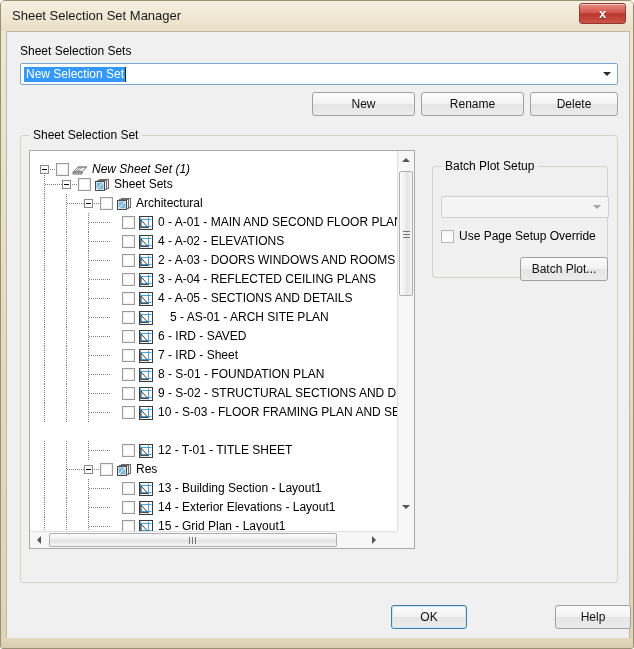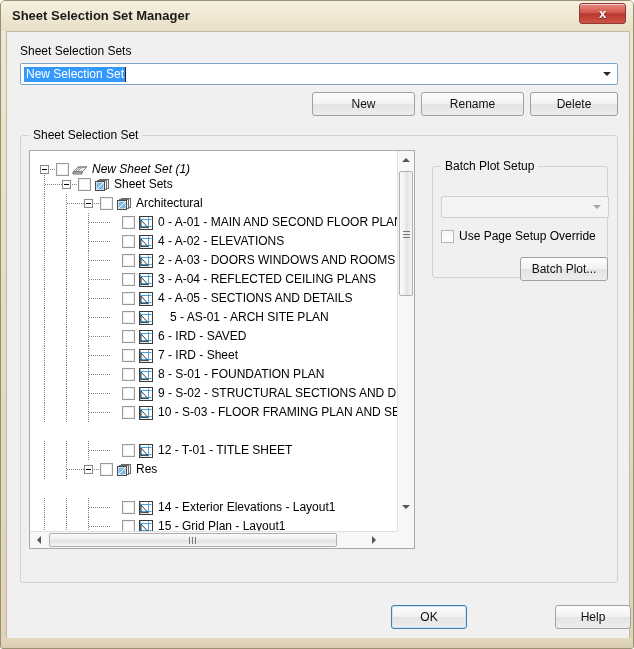--- a/index.html
+++ b/index.html
@@ -32,21 +32,20 @@
     left: 0; top: 0;
     width: 634px; height: 30px;
     background: linear-gradient(180deg,#f6f0e1 0%, #efe7d2 55%, #e8dfc6 100%);
   }
   .title-text {
     position: absolute;
     left: 11px; top: 7px;
     font-size: 13px;
     color: #1a1a1a;
     white-space: nowrap;
-    font-weight: bold;
   }
   .close-btn {
     position: absolute;
     left: 578px; top: 2px;
     width: 47px; height: 21px;
     box-sizing: border-box;
     border: 1px solid #8d3a33;
     border-radius: 3px;
     background: linear-gradient(180deg,#e58c84 0%, #d5564c 45%, #b8392f 52%, #cf5246 100%);
     box-shadow: inset 0 1px 0 rgba(255,255,255,.55);
@@ -650,20 +649,37 @@
             <div class="hline" style="left:64px;top:9px;width:5px;"></div>
             <div class="tchk" style="left:70px;top:3px;"></div>
             <div class="icon" style="left:86px;top:3px;"><svg width="16" height="14" viewBox="0 0 16 14">
                 <rect x="5.5" y="1.5" width="9" height="9" fill="#f2f2f2" stroke="#6b6b6b"></rect>
                 <rect x="3.5" y="2.5" width="9" height="9" fill="#f2f2f2" stroke="#6b6b6b"></rect>
                 <rect x="1.5" y="3.5" width="9" height="9" fill="#ffffff" stroke="#4a4a4a"></rect>
                 <rect x="2.5" y="4.5" width="7" height="7" fill="#7fb9e0" stroke="none"></rect>
                 <line x1="2.5" y1="11.5" x2="9.5" y2="4.5" stroke="#ffffff" stroke-width="1"></line>
               </svg></div>
             <div class="row-label" style="left:106px;">Res</div>
+          </div>
+          <div class="tree-row" style="position: absolute; left: 0px; top: 328px; width: 369px;">
+            <div class="vline" style="left:14px;top:0px;height:19px;"></div>
+            <div class="vline" style="left:36px;top:0px;height:19px;"></div>
+            <div class="vline" style="left:58px;top:0px;height:19px;"></div>
+            <div class="hline" style="left:59px;top:9px;width:21px;"></div>
+            <div class="tchk" style="left:92px;top:3px;"></div>
+            <div class="icon" style="left:108px;top:3px;"><svg width="16" height="14" viewBox="0 0 16 14">
+                <rect x="1.5" y="0.5" width="13" height="13" fill="#ffffff" stroke="#3a3a3a"></rect>
+                <rect x="2.5" y="1.5" width="11" height="11" fill="#ffffff" stroke="none"></rect>
+                <line x1="2.5" y1="3.5" x2="13.5" y2="3.5" stroke="#4a9fd4" stroke-width="1"></line>
+                <line x1="2.5" y1="10.5" x2="13.5" y2="10.5" stroke="#4a9fd4" stroke-width="1"></line>
+                <line x1="10.5" y1="1.5" x2="10.5" y2="12.5" stroke="#4a9fd4" stroke-width="1"></line>
+                <line x1="2.5" y1="1.5" x2="2.5" y2="12.5" stroke="#4a9fd4" stroke-width="1"></line>
+                <polygon points="3,11.6 3,4 10,11.6" fill="none" stroke="#3a3a3a" stroke-width="1"></polygon>
+              </svg></div>
+            <div class="row-label" style="left:128px;">13 - Building Section - Layout1</div>
           </div>
           <div class="tree-row" style="position: absolute; left: 0px; top: 347px; width: 369px;">
             <div class="vline" style="left:14px;top:0px;height:19px;"></div>
             <div class="vline" style="left:36px;top:0px;height:19px;"></div>
             <div class="vline" style="left:58px;top:0px;height:19px;"></div>
             <div class="hline" style="left:59px;top:9px;width:21px;"></div>
             <div class="tchk" style="left:92px;top:3px;"></div>
             <div class="icon" style="left:108px;top:3px;"><svg width="16" height="14" viewBox="0 0 16 14">
                 <rect x="1.5" y="0.5" width="13" height="13" fill="#ffffff" stroke="#3a3a3a"></rect>
                 <rect x="2.5" y="1.5" width="11" height="11" fill="#ffffff" stroke="none"></rect>

